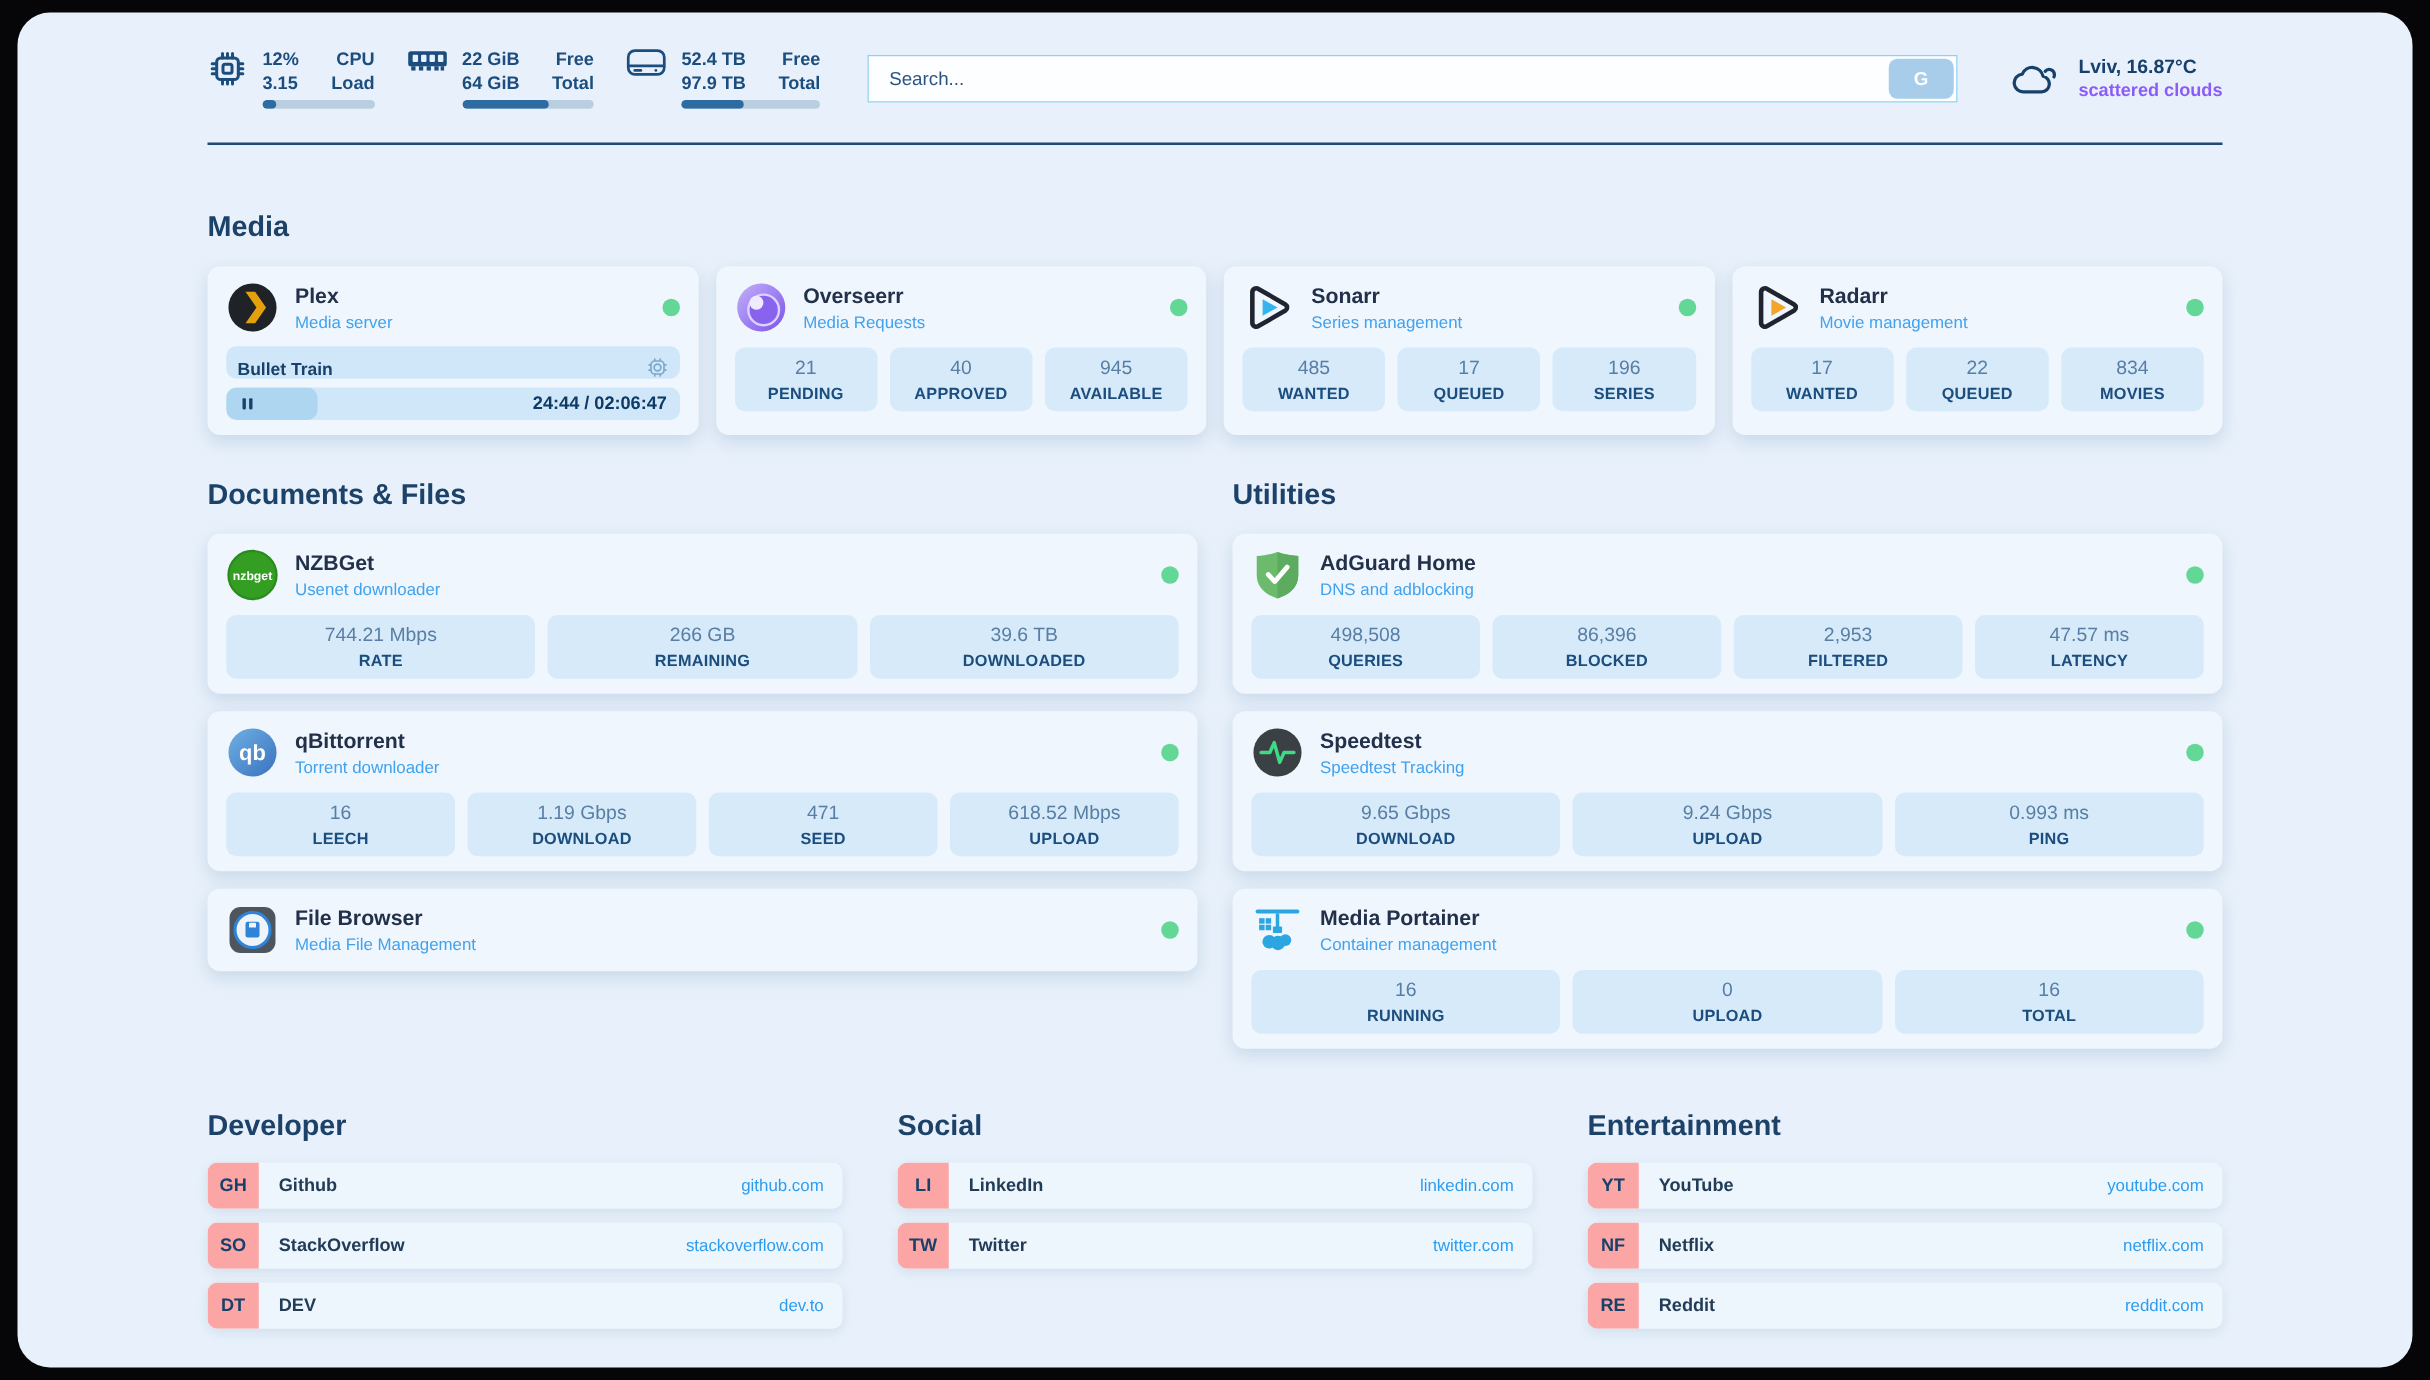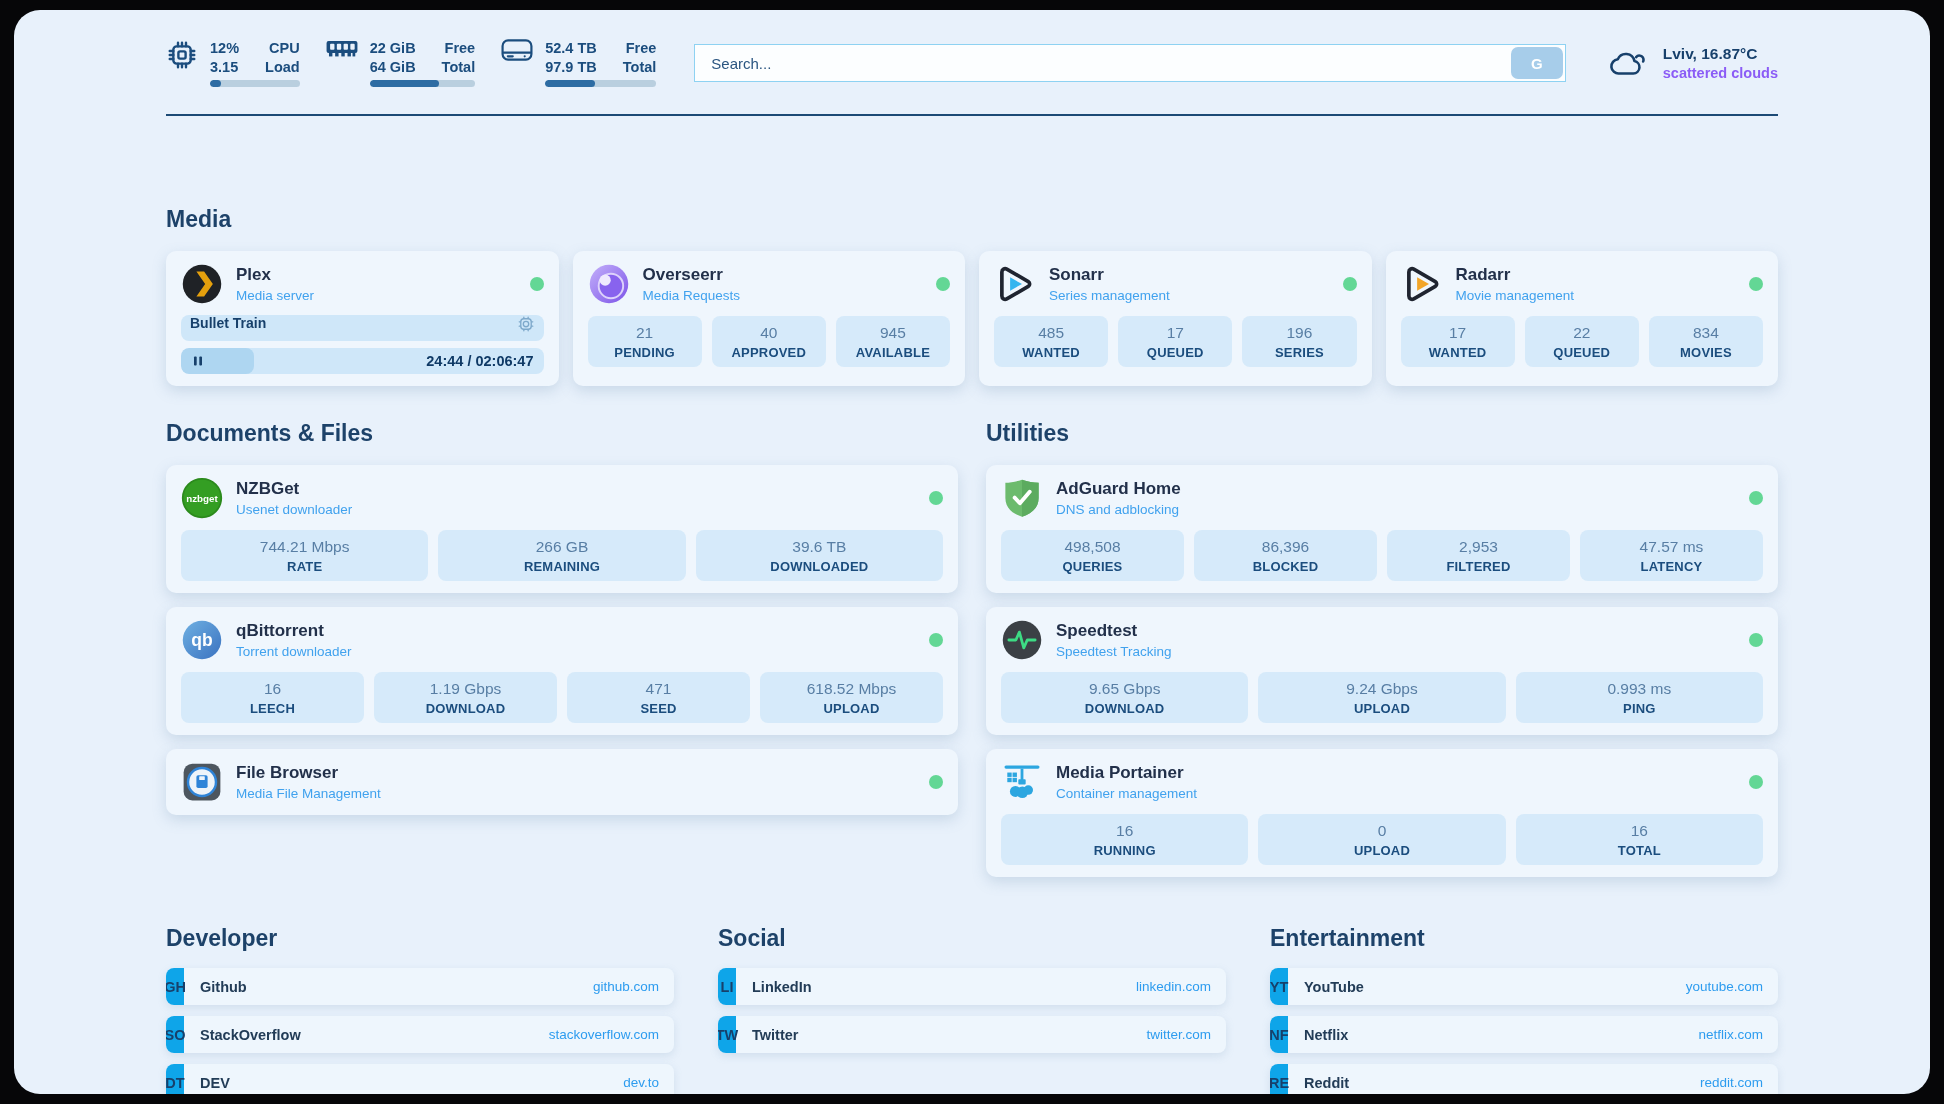--- a/index.html
+++ b/index.html
@@ -20,51 +20,51 @@
   .searchwrap input { width:100%; height:100%; border:1.5px solid #8ed2f2; border-radius:0; background:#fcfeff; padding:0 70px 0 16px; font-size:15px; color:#1b4d7e; font-family:"Liberation Sans",sans-serif; outline:none; }
   .searchwrap input::placeholder { color:#2a5580; opacity:1; }
   .gbtn { position:absolute; right:3px; top:3px; bottom:3px; width:52px; background:#a7cdea; border-radius:7px; display:flex; align-items:center; justify-content:center; color:#ffffff; font-weight:700; font-size:15px; cursor:pointer; }
   .weather { display:flex; align-items:center; gap:13px; }
   .weather .wt1 { font-size:15.5px; font-weight:700; color:#17406b; }
   .weather .wt2 { font-size:14.5px; font-weight:700; color:#8b5cf6; margin-top:2px; }
   .divider { height:2px; background:#1c4a75; margin-top:24px; }
 
   
   .section-title { font-size:23px; font-weight:700; color:#1d4269; }
-  .media-section { margin-top:90px; }
+  .media-section { margin-top:52px; }
   .media-grid { display:grid; grid-template-columns:repeat(4,1fr); gap:14px; margin-top:18px; }
   .twocol { display:grid; grid-template-columns:1fr 1fr; gap:28px; margin-top:34px; }
   .col-cards { display:flex; flex-direction:column; gap:14px; margin-top:18px; }
 
   
   .card { background:#eff6fd; border-radius:10px; padding:12px 15px; box-shadow:0 5px 14px rgba(108,145,180,0.25); }
   .card-head { display:flex; align-items:center; gap:13px; }
   .app-icon { width:42px; height:42px; flex:none; }
   .app-icon svg { width:100%; height:100%; display:block; }
   .app-name { font-size:17px; font-weight:700; color:#22304a; line-height:1.2; }
   .app-desc { font-size:13.5px; font-weight:500; color:#41a2ee; margin-top:2px; }
   .dot { margin-left:auto; width:14px; height:14px; border-radius:50%; background:#63d795; flex:none; }
   .stats { display:flex; gap:10px; margin-top:11px; }
   .stat { flex:1; background:#d6eafa; border-radius:8px; text-align:center; padding:8px 4px 7px; }
   .stat .v { font-size:15.5px; font-weight:500; color:#587ea4; }
   .stat .l { font-size:13px; font-weight:700; color:#1b4d7e; margin-top:3px; letter-spacing:.2px; }
 
   
-  .player-title { background:#cfe7f9; border-radius:8px; height:26px; display:flex; align-items:flex-start; padding:0 9px; font-size:14px; font-weight:700; color:#17406b; margin-top:10px; }
+  .player-title { background:#cfe7f9; border-radius:8px; height:26px; display:flex; align-items:flex-end; padding:0 9px; font-size:14px; font-weight:700; color:#17406b; margin-top:10px; }
   .player-title .cam { margin-left:auto; width:18px; height:18px; }
   .player-progress { background:#cfe7f9; border-radius:8px; height:26px; position:relative; display:flex; align-items:center; padding:0 10px; margin-top:7px; overflow:hidden; }
   .player-progress .pfill { position:absolute; left:0; top:0; bottom:0; background:#aed6f1; border-radius:8px; }
   .player-progress .pico { position:relative; z-index:1; display:flex; }
   .player-progress .time { margin-left:auto; position:relative; z-index:1; font-size:14.5px; font-weight:700; color:#0f3a66; }
 
   
   .bookmarks { display:grid; grid-template-columns:1fr 1fr 1fr; gap:44px; margin-top:48px; }
   .bm-rows { display:flex; flex-direction:column; gap:11px; margin-top:16px; }
   .bm-row { height:37px; background:#eef6fd; border-radius:8px; display:flex; align-items:center; overflow:hidden; box-shadow:0 3px 9px rgba(108,145,180,0.18); cursor:pointer; }
-  .bm-abbr { width:18px; height:100%; background:#0ea5e9; display:flex; align-items:center; justify-content:center; font-size:14.5px; font-weight:700; color:#17406b; flex:none; }
+  .bm-abbr { width:41px; height:100%; background:#fca5a5; display:flex; align-items:center; justify-content:center; font-size:14.5px; font-weight:700; color:#17406b; flex:none; }
   .bm-name { margin-left:16px; font-size:14.5px; font-weight:600; color:#223c57; }
   .bm-url { margin-left:auto; margin-right:15px; font-size:13.5px; font-weight:500; color:#2d9cef; }
 </style>
 </head>
 <body>
 
 <div class="page">
 <div class="content">
 
   <div class="header">

